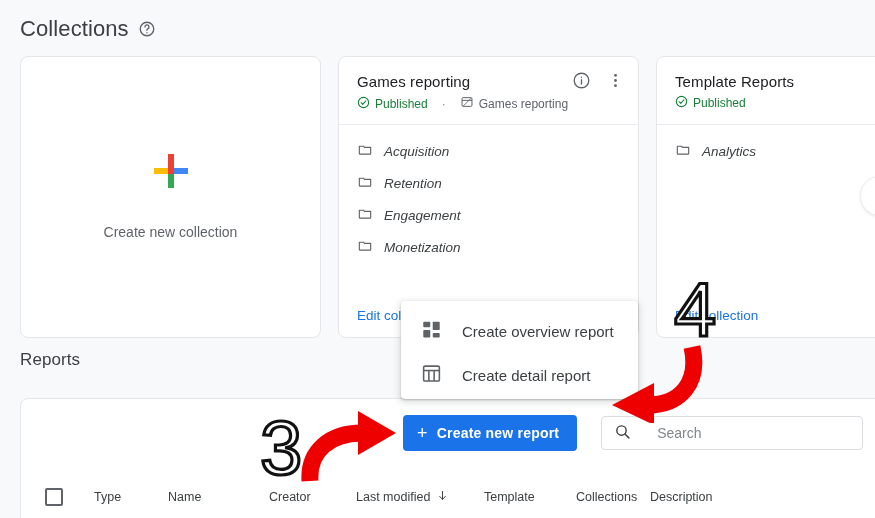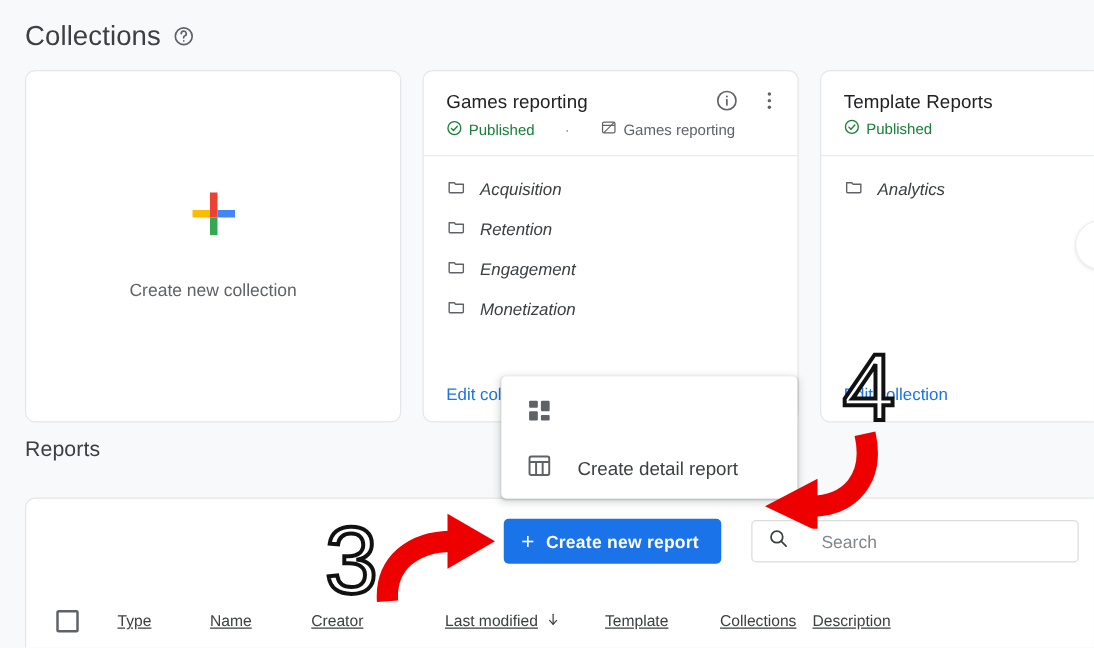--- a/index.html
+++ b/index.html
@@ -110,21 +110,21 @@
     gap: 14px;
   }
   .icon-btn {
     width: 20px; height: 20px;
     display: block;
     cursor: pointer;
   }
   .card-sub {
     display: flex;
     align-items: center;
-    gap: 22px;
+    gap: 12px;
     margin-top: 5px;
     font-size: 12px;
   }
   .pub {
     display: flex;
     align-items: center;
     gap: 5px;
     color: #188038;
   }
   .dot-sep {
@@ -261,21 +261,20 @@
     height: 44px;
     display: flex;
     align-items: center;
     border-bottom: 1px solid #e8eaed;
   }
   .th {
     font-size: 12.5px;
     color: #3c4043;
     position: absolute;
     white-space: nowrap;
-    text-decoration: underline;
   }
   .sortable { display: flex; align-items: center; gap: 6px; cursor: pointer; }
   .chk {
     position: absolute;
     left: 24px;
     width: 18px; height: 18px;
     border: 2px solid #5f6368;
     border-radius: 2px;
     box-sizing: border-box;
     cursor: pointer;
@@ -483,21 +482,21 @@
         </svg>
       </span>
       <input class="search-input" type="text" placeholder="Search" style="">
     </div>
   </div>
 
   <div class="table-head">
     <span class="chk"></span>
     <span class="th" style="left:73px;">Type</span>
     <span class="th" style="left:147px;">Name</span>
-    <span class="th" style="left:228px;">Creator</span>
+    <span class="th" style="left:248px;">Creator</span>
     <span class="th sortable" style="left:335px;">
       <span>Last modified</span>
       <span>
         <svg width="13" height="13" viewBox="0 0 24 24" fill="none" stroke="#3c4043" stroke-width="1.8">
           <path d="M12 4.5v14.5" stroke-linecap="round"></path>
           <path d="M6.8 13.6L12 19.2l5.2-5.6" stroke-linecap="round" stroke-linejoin="round"></path>
         </svg>
       </span>
     </span>
     <span class="th" style="left:463px;">Template</span>
@@ -509,20 +508,21 @@
 <div id="report-type-menu">
   <div class="menu-item">
     <span>
       <svg width="21" height="21" viewBox="0 0 24 24" fill="#5f6368">
         <rect x="2.6" y="3" width="8" height="6.4" rx="1"></rect>
         <rect x="13.4" y="3" width="8" height="9.6" rx="1"></rect>
         <rect x="2.6" y="12.6" width="8" height="8.4" rx="1"></rect>
         <rect x="13.4" y="16" width="8" height="5" rx="1"></rect>
       </svg>
     </span>
+    <span class="menu-label">Create overview report</span>
   </div>
   <div class="menu-item">
     <span>
       <svg width="21" height="21" viewBox="0 0 24 24" fill="none" stroke="#5f6368" stroke-width="1.8">
         <rect x="3" y="3.6" width="18" height="17" rx="1.6"></rect>
         <path d="M3 8.6h18"></path>
         <path d="M9 8.6v12M15 8.6v12"></path>
       </svg>
     </span>
     <span class="menu-label">Create detail report</span>

